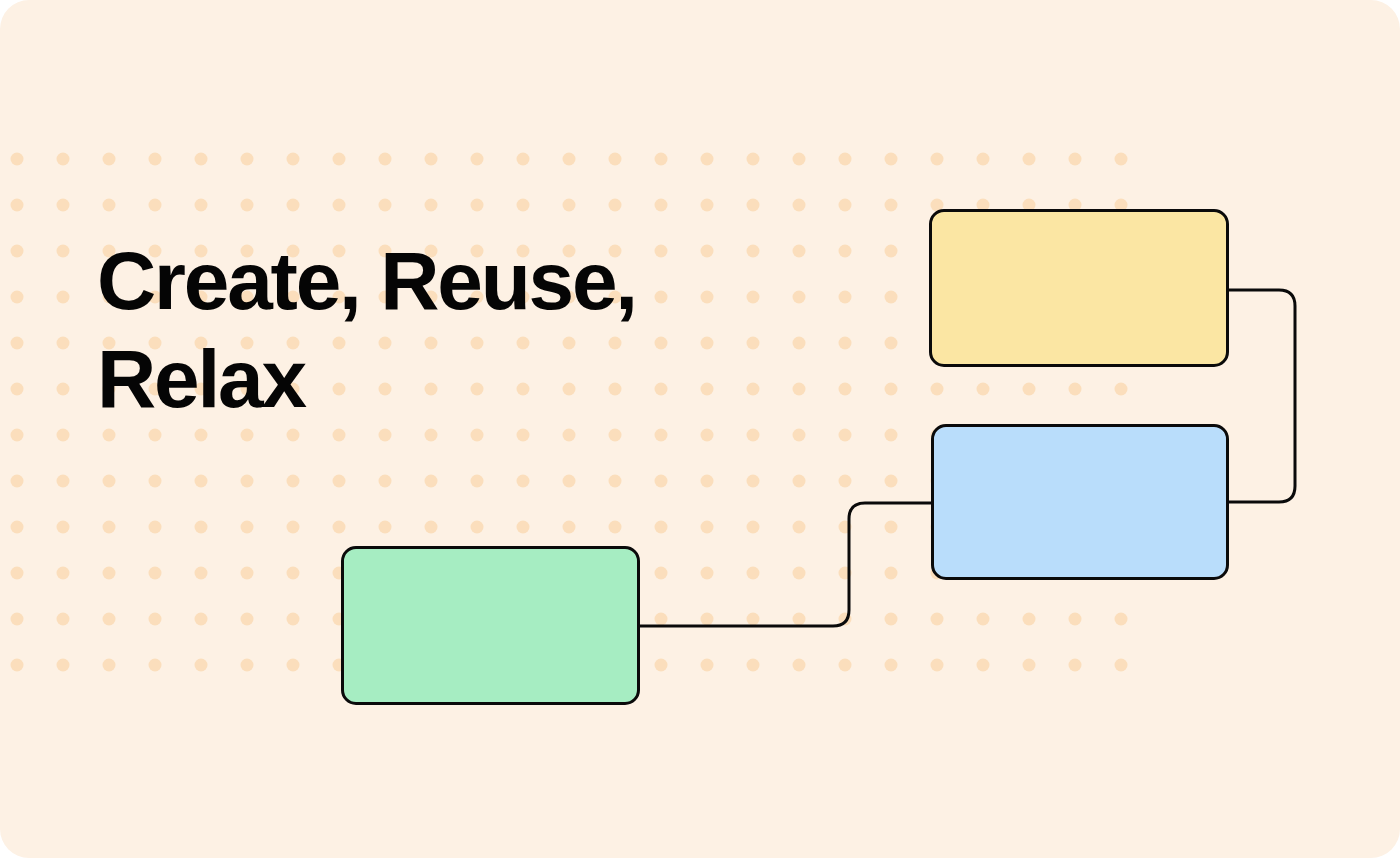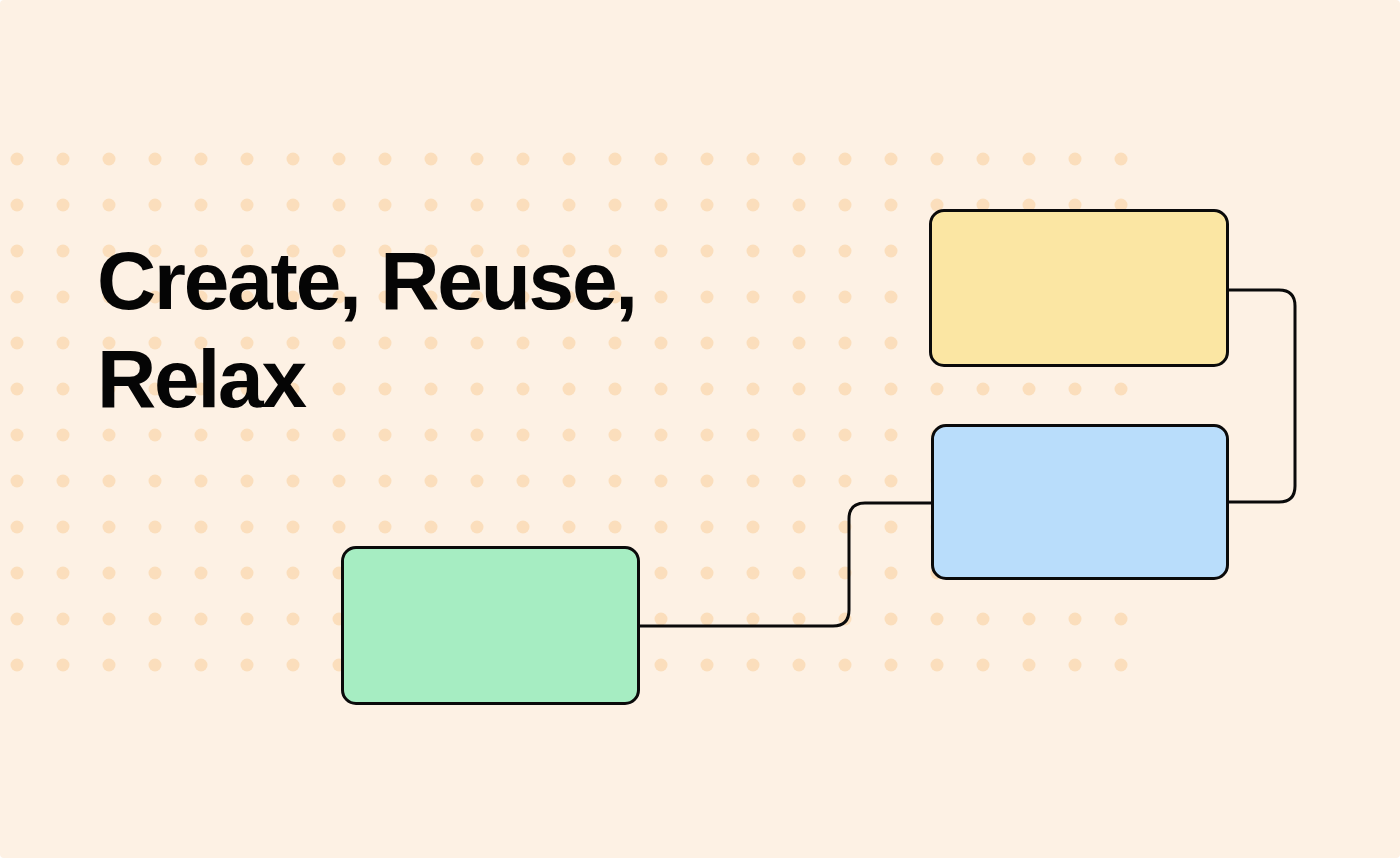--- a/index.html
+++ b/index.html
@@ -93,21 +93,21 @@
   #node-green {
     left: 341px;
     top: 546px;
     width: 299px;
     height: 159px;
   }
 </style>
 </head>
 <body>
 
-<div id="canvas" style="background: rgb(253, 241, 228); border-radius: 4px; width: 1400px; height: 858px;">
+<div id="canvas" style="background: rgb(253, 241, 228); border-radius: 29px; width: 1400px; height: 858px;">
 
   <svg id="dot-grid" viewBox="0 0 1400 858" xmlns="http://www.w3.org/2000/svg" aria-hidden="true">
     <g id="dot-grid-group" fill="#FBDEBC">
         <circle cx="17" cy="159" r="6.5"></circle>
         <circle cx="63" cy="159" r="6.5"></circle>
         <circle cx="109" cy="159" r="6.5"></circle>
         <circle cx="155" cy="159" r="6.5"></circle>
         <circle cx="201" cy="159" r="6.5"></circle>
         <circle cx="247" cy="159" r="6.5"></circle>
         <circle cx="293" cy="159" r="6.5"></circle>

